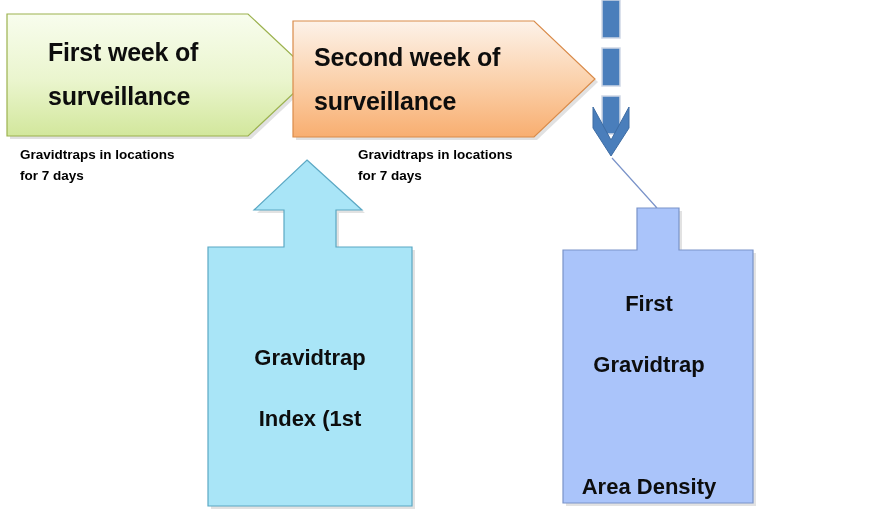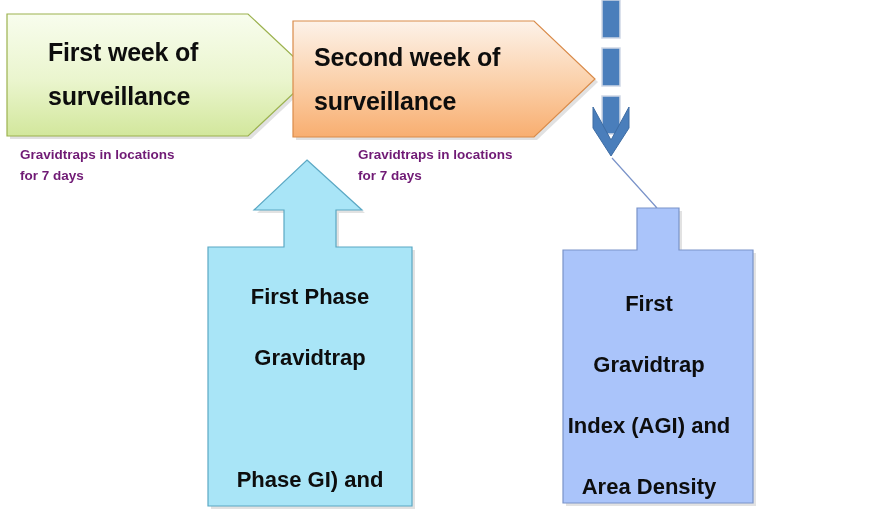--- a/index.html
+++ b/index.html
@@ -28,21 +28,21 @@
   #chev-green .chev-label{margin-left:45px;}
 
   #chev-orange{left:289px;top:17px;width:310px;height:125px;}
   #chev-orange .chev-label{margin-left:25px;}
 
   
   .caption{
     position:absolute;
     font-size:13.5px;
     font-weight:700;
-    color:#701a75;
+    color:#000000;
     line-height:1.55;
     white-space:pre-line;
     letter-spacing:0px;
   }
   #caption-1{left:20px;top:145px;}
   #caption-2{left:358px;top:145px;}
 
   
   .arrowbox{position:absolute;}
   .arrowbox svg{position:absolute;left:0;top:0;}
@@ -115,41 +115,41 @@
   </div>
 
   <div class="arrowbox" id="shape-left">
     <svg width="228" height="356" viewBox="0 0 228 356">
       <g transform="translate(3,3)">
         <path d="M 111,2 L 166,52 L 140,52 L 140,89 L 216,89 L 216,348 L 12,348 L 12,89 L 88,89 L 88,52 L 58,52 Z" fill="#c5c5c5" opacity="0.5"></path>
       </g>
       <path d="M 111,2 L 166,52 L 140,52 L 140,89 L 216,89 L 216,348 L 12,348 L 12,89 L 88,89 L 88,52 L 58,52 Z" fill="#a9e5f7" stroke="#5ba8c4" stroke-width="1.2" stroke-linejoin="miter"></path>
     </svg>
     <div class="ab-label">
-      <span>First Phase</span><br>
+      <br>
       <span>Gravidtrap</span><br>
+      <span>Index (1st</span><br>
       <br>
-      <span>Phase GI) and</span><br>
       <br>
       <br>
       
     </div>
   </div>
 
   <div class="arrowbox" id="shape-right">
     <svg width="228" height="358" viewBox="0 0 228 358">
       <g transform="translate(3,3)">
         <path d="M 59,5 L 104,55 L 84,55 L 84,97 L 10,97 L 10,350 L 200,350 L 200,97 L 126,97 L 126,55 L 104,55 Z" fill="#c5c5c5" opacity="0.5"></path>
       </g>
       <path d="M 59,5 L 104,55 L 84,55 L 84,97 L 10,97 L 10,350 L 200,350 L 200,97 L 126,97 L 126,55 L 104,55 Z" fill="#aac4fa" stroke="#7a93c9" stroke-width="1.2" stroke-linejoin="miter"></path>
     </svg>
     <div class="ab-label">
       <span>First</span><br>
       <span>Gravidtrap</span><br>
-      <span>Index (AGI) and</span><br>
+      <br>
       <span>Area Density</span><br>
       
     </div>
   </div>
 
   <div class="caption" id="caption-1">Gravidtraps in locations
 for 7 days</div>
   <div class="caption" id="caption-2">Gravidtraps in locations
 for 7 days</div>
 

